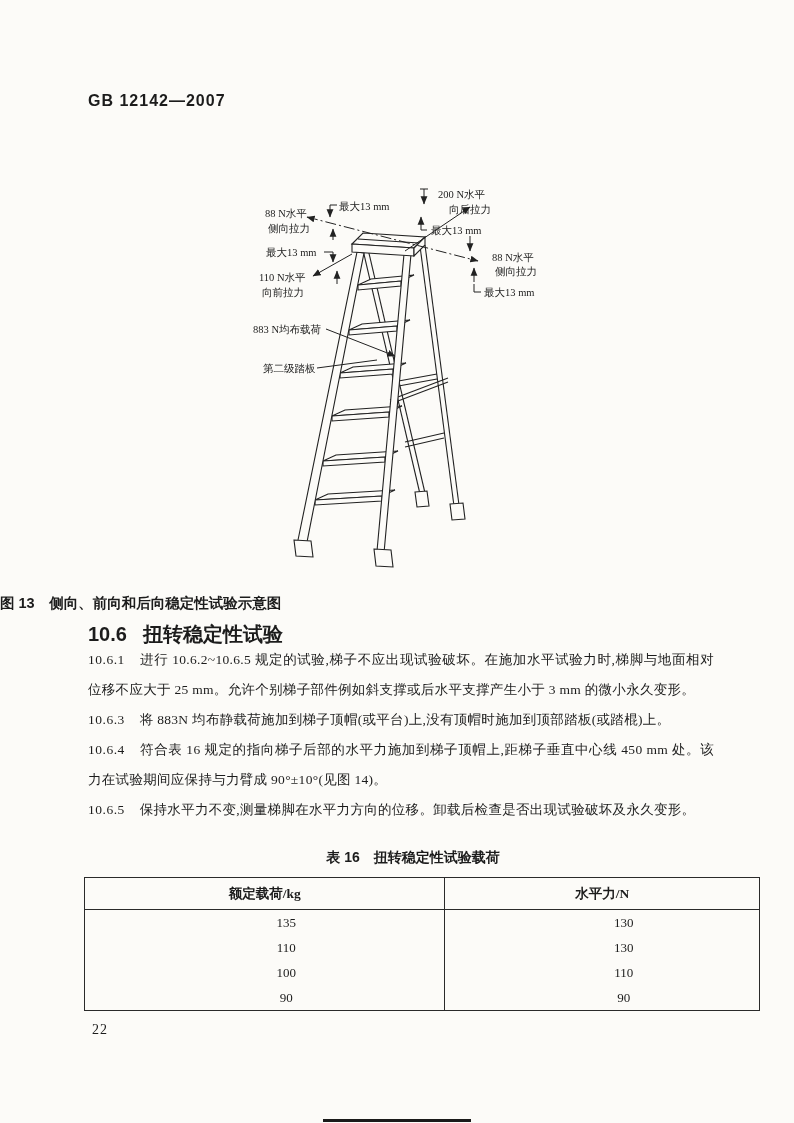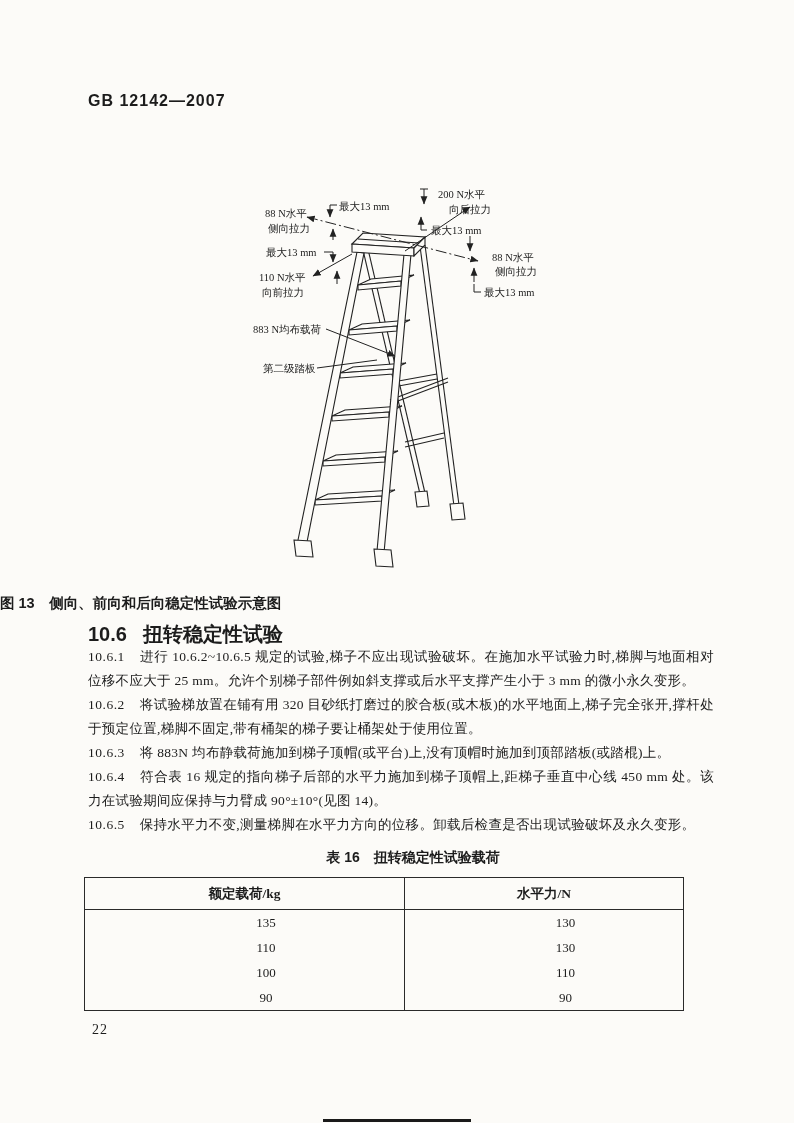--- a/index.html
+++ b/index.html
@@ -29,33 +29,33 @@
     font-weight:bold;font-size:14.5px;
   }
   .sec-heading{
     position:absolute;left:88px;top:621px;
     font-family:"Liberation Sans","DejaVu Sans",sans-serif;
     font-weight:bold;font-size:20px;
   }
   .sec-heading .cnum{margin-right:16px;}
   .clauses{
     position:absolute;left:88px;top:645px;width:626px;
-    font-size:13.5px;letter-spacing:0.3px;line-height:24px;
+    font-size:13.5px;letter-spacing:0.3px;line-height:30px;
     text-align:justify;
   }
   .clauses p{margin:0;}
   .clauses .cnum{margin-right:15px;letter-spacing:0.5px;}
   .tbl-caption{
     position:absolute;left:0;top:849px;width:794px;
     text-align:center;
     font-family:"Liberation Sans","DejaVu Sans",sans-serif;
     font-weight:bold;font-size:14px;padding-left:16px;
   }
   table.t16{
-    position:absolute;left:84px;top:877px;width:600px;
+    position:absolute;left:84px;top:877px;width:676px;
     border-collapse:collapse;
     border:1.5px solid #2a2a2a;
     font-size:13px;
   }
   table.t16 th{
     font-weight:bold;font-size:13.5px;
     border-bottom:1.5px solid #2a2a2a;
     height:29px;text-align:center;font-family:"Liberation Serif","DejaVu Serif",serif;
   }
   table.t16 td{
@@ -184,21 +184,20 @@
   </svg>
 
   <div class="fig-caption">图 13　侧向、前向和后向稳定性试验示意图</div>
 
   <div class="sec-heading">
     <span class="cnum">10.6</span><span>扭转稳定性试验</span>
   </div>
 
   <div class="clauses">
     <p><span class="cnum">10.6.1</span><span>进行 10.6.2~10.6.5 规定的试验,梯子不应出现试验破坏。在施加水平试验力时,梯脚与地面相对位移不应大于 25 mm。允许个别梯子部件例如斜支撑或后水平支撑产生小于 3 mm 的微小永久变形。</span></p>
-    <p><span class="cnum">10.6.2</span><span>将试验梯放置在铺有用 320 目砂纸打磨过的胶合板(或木板)的水平地面上,梯子完全张开,撑杆处于预定位置,梯脚不固定,带有桶架的梯子要让桶架处于使用位置。</span></p>
     <p><span class="cnum">10.6.3</span><span>将 883N 均布静载荷施加到梯子顶帽(或平台)上,没有顶帽时施加到顶部踏板(或踏棍)上。</span></p>
     <p><span class="cnum">10.6.4</span><span>符合表 16 规定的指向梯子后部的水平力施加到梯子顶帽上,距梯子垂直中心线 450 mm 处。该力在试验期间应保持与力臂成 90°±10°(见图 14)。</span></p>
     <p><span class="cnum">10.6.5</span><span>保持水平力不变,测量梯脚在水平力方向的位移。卸载后检查是否出现试验破坏及永久变形。</span></p>
   </div>
 
   <div class="tbl-caption">表 16　扭转稳定性试验载荷</div>
 
   <table class="t16">
     <thead>
       <tr>

